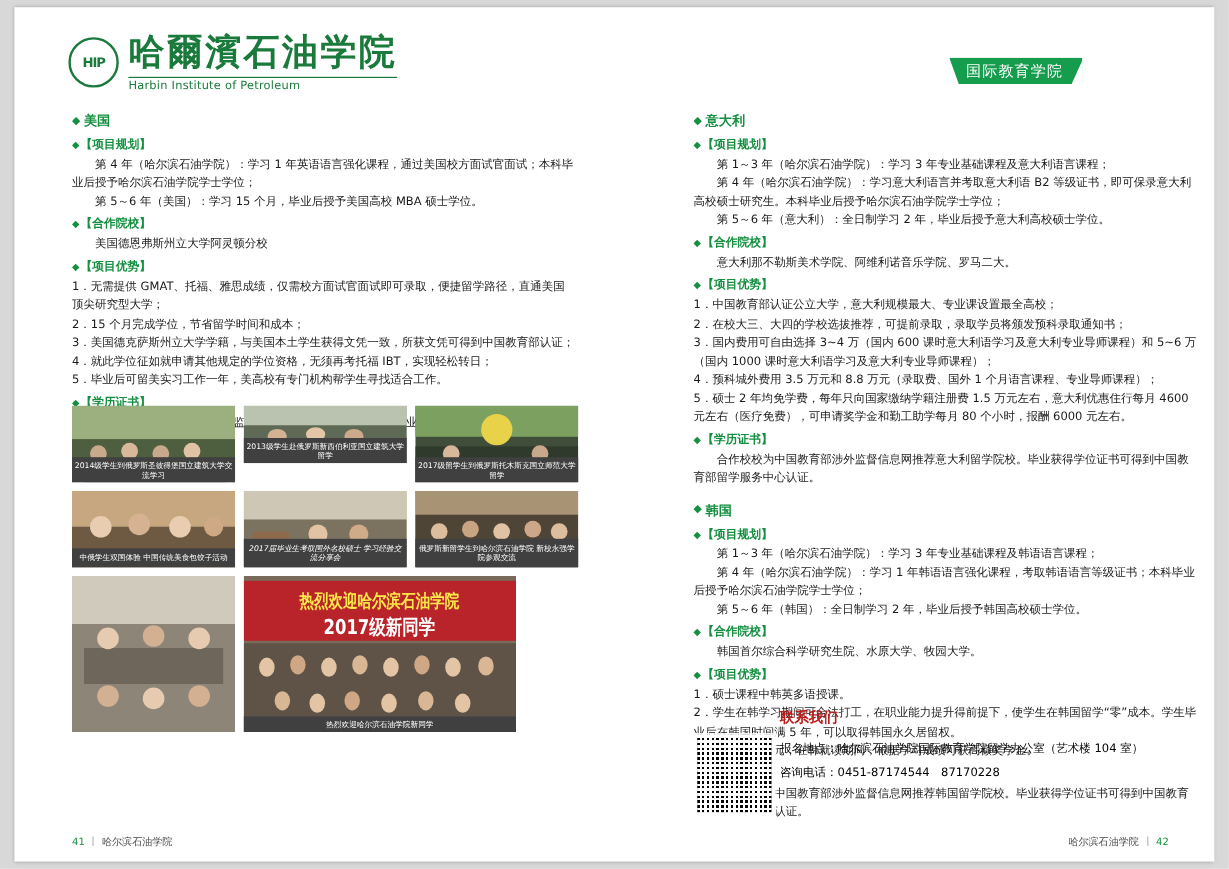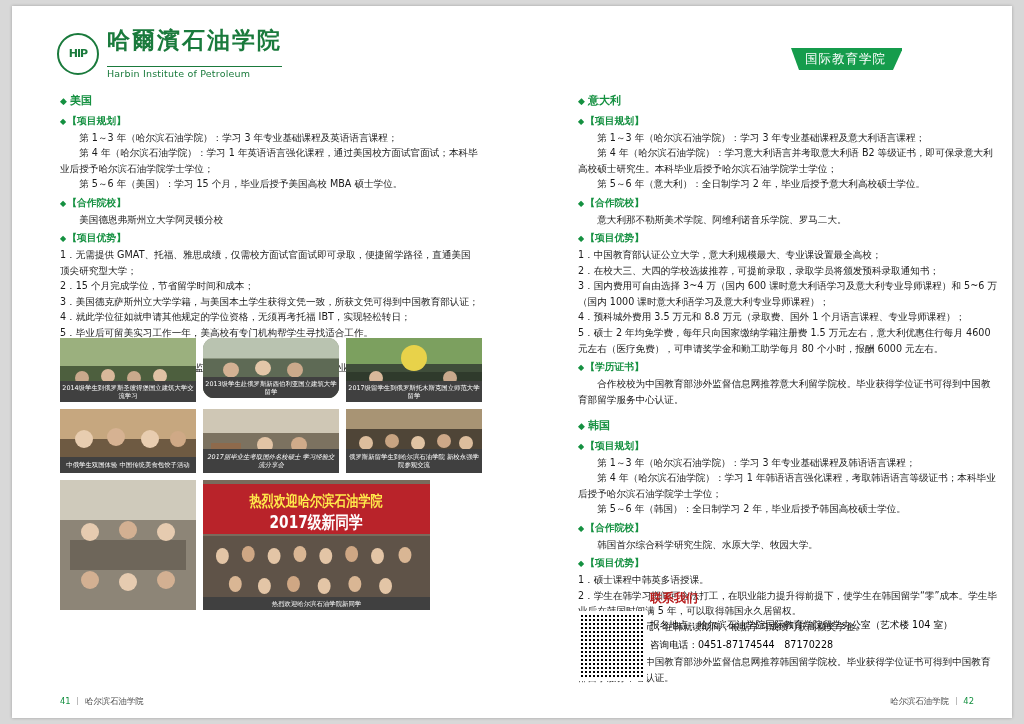--- a/index.html
+++ b/index.html
@@ -15,22 +15,22 @@
   
   .header{position:absolute;left:0;top:0;width:912px;height:60px;}
   .logo-wrap{position:absolute;left:45px;top:22px;display:flex;align-items:center;}
   .logo-seal{
     width:38px;height:38px;border-radius:50%;
     border:2px solid #1a7a3c;color:#1a7a3c;
     display:flex;align-items:center;justify-content:center;
     font-size:11px;font-weight:bold;letter-spacing:-1px;
   }
   .logo-text{margin-left:8px;}
-  .logo-cn{font-size:23px;font-weight:bold;color:#1a7a3c;letter-spacing:2px;line-height:1.05;}
-  .logo-en{font-size:9.5px;color:#1a7a3c;letter-spacing:.2px;border-top:1px solid #1a7a3c;padding-top:1px;margin-top:14px;}
+  .logo-cn{font-size:30px;font-weight:bold;color:#1a7a3c;letter-spacing:2px;line-height:1.05;}
+  .logo-en{font-size:9.5px;color:#1a7a3c;letter-spacing:.2px;border-top:1px solid #1a7a3c;padding-top:1px;margin-top:4px;}
   .header-tag{
     position:absolute;right:22px;top:42px;height:22px;
     background:#159c4c;color:#fff;font-size:12.5px;
     display:flex;align-items:center;padding:0 16px 0 14px;
     letter-spacing:1px;
     clip-path:polygon(0 0,100% 0,100% 100%,8px 100%);
   }
   .header-tag:after{
     content:"";position:absolute;right:-1px;top:0;width:10px;height:22px;
     background:#fff;clip-path:polygon(100% 0,100% 100%,0 100%);
@@ -95,21 +95,20 @@
     <div class="header-tag">国际教育学院</div>
   </div>
 
   <div class="col col-left">
     <div class="country">
       <span class="dot">◆</span>
       <span>美国</span>
     </div>
 
     <div class="sec"><span class="dia">◆</span><span>【项目规划】</span></div>
-    <p class="ind">第 1～3 年（哈尔滨石油学院）：学习 3 年专业基础课程及英语语言课程；</p>
     <p class="ind">第 4 年（哈尔滨石油学院）：学习 1 年英语语言强化课程，通过美国校方面试官面试；本科毕业后授予哈尔滨石油学院学士学位；</p>
     <p class="ind">第 5～6 年（美国）：学习 15 个月，毕业后授予美国高校 MBA 硕士学位。</p>
 
     <div class="sec"><span class="dia">◆</span><span>【合作院校】</span></div>
     <p class="ind">美国德恩弗斯州立大学阿灵顿分校</p>
 
     <div class="sec"><span class="dia">◆</span><span>【项目优势】</span></div>
     <p>1．无需提供 GMAT、托福、雅思成绩，仅需校方面试官面试即可录取，便捷留学路径，直通美国顶尖研究型大学；</p>
     <p>2．15 个月完成学位，节省留学时间和成本；</p>
     <p>3．美国德克萨斯州立大学学籍，与美国本土学生获得文凭一致，所获文凭可得到中国教育部认证；</p>
@@ -128,21 +127,21 @@
             <rect width="136" height="28" fill="#9bb07e"></rect>
           <rect y="28" width="136" height="36" fill="#4d5f3e"></rect>
           <circle cx="22" cy="40" r="7" fill="#c9a98c"></circle>
             <circle cx="48" cy="38" r="7" fill="#d8b89a"></circle>
           <circle cx="74" cy="40" r="7" fill="#c9a98c"></circle>
             <circle cx="100" cy="38" r="7" fill="#e0c2a4"></circle>
           <rect x="10" y="48" width="118" height="16" fill="#3e4f33"></rect>
         </svg>
         <div class="cap">2014级学生到俄罗斯圣彼得堡国立建筑大学交流学习</div>
       </div>
-      <div class="ph" style="width:136px;height:60px;border-radius:11px;">
+      <div class="ph" style="width:136px;height:48px;">
         <svg class="img" viewBox="0 0 136 64" preserveAspectRatio="none">
           <rect width="136" height="64" fill="#8a8f7a"></rect>
             <rect width="136" height="22" fill="#b9c3b0"></rect>
           <rect y="22" width="136" height="42" fill="#5e6a55"></rect>
           <circle cx="28" cy="34" r="8" fill="#d3b193"></circle>
             <circle cx="60" cy="32" r="8" fill="#e3c6a8"></circle>
           <circle cx="92" cy="34" r="8" fill="#cba98b"></circle>
           <rect x="6" y="44" width="124" height="20" fill="#4a5443"></rect>
         </svg>
         <div class="cap">2013级学生赴俄罗斯新西伯利亚国立建筑大学留学</div>

